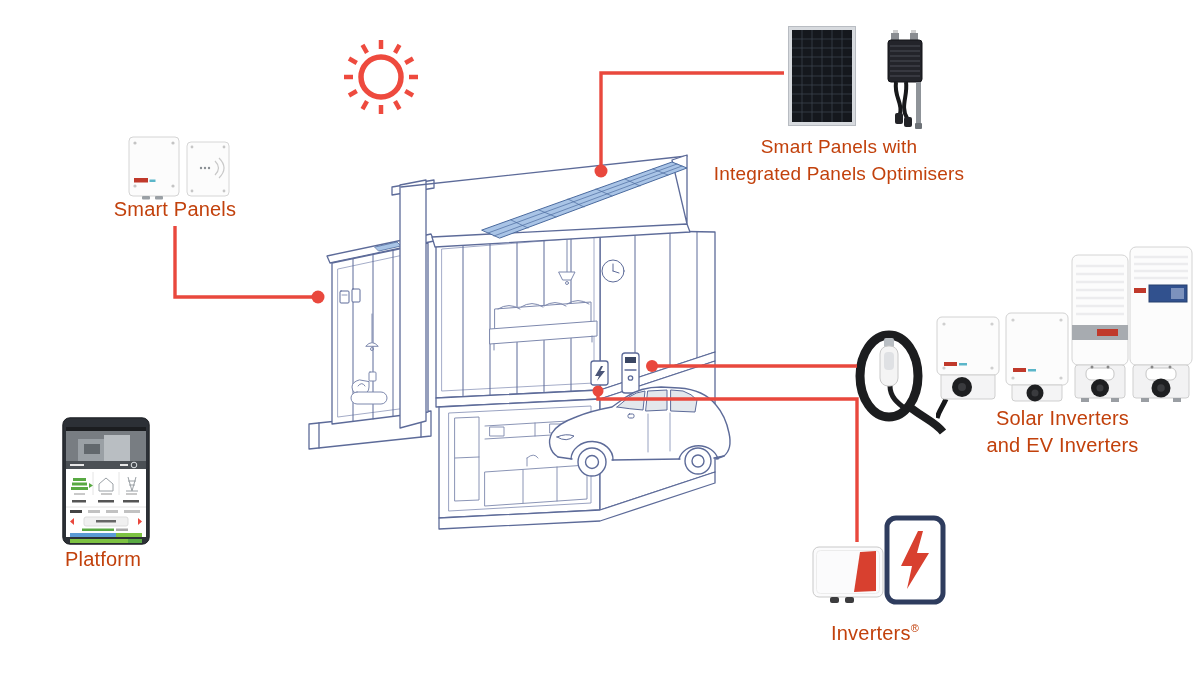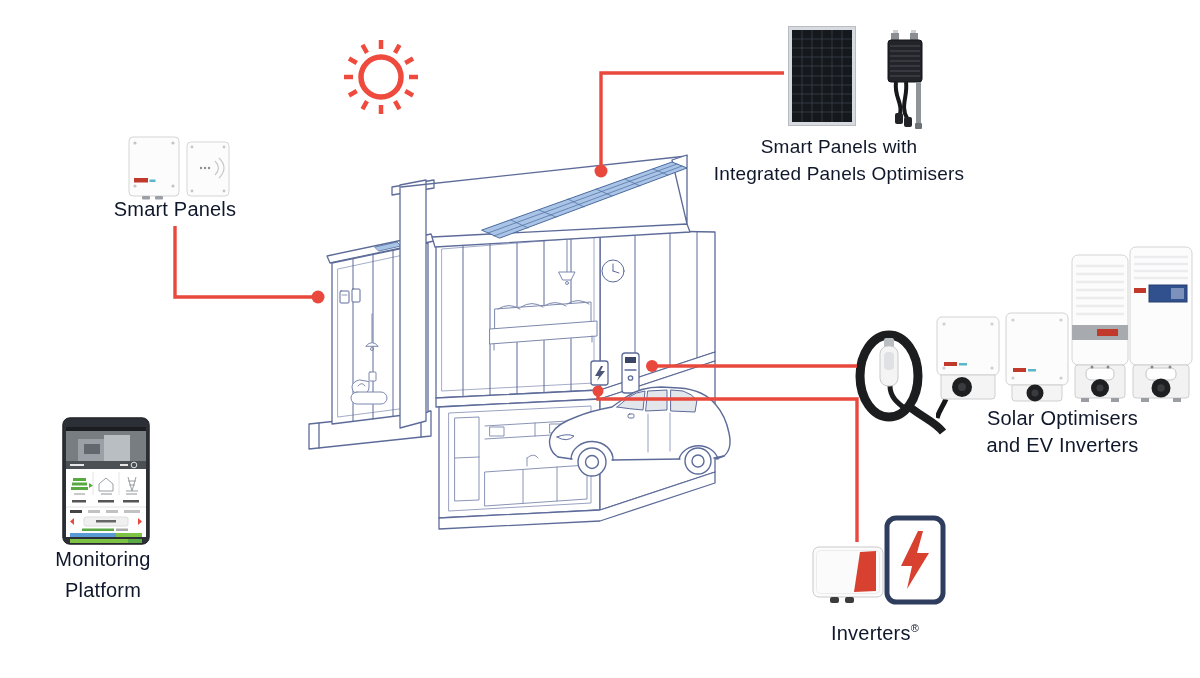--- a/index.html
+++ b/index.html
@@ -1,19 +1,19 @@
 <!DOCTYPE html>
 <html><head>
 <meta charset="utf-8">
 <style>
   html,body{margin:0;padding:0;background:#fff;}
   #canvas{position:relative;width:1200px;height:678px;background:#ffffff;overflow:hidden;
           font-family:"Liberation Sans", sans-serif;color:#3c3c3c;}
   .abs{position:absolute;}
-  .label{color:#0f172a;text-align:center;font-size:20px;line-height:27px;letter-spacing:.2px;}
+  .label{color:#c2410c;text-align:center;font-size:20px;line-height:27px;letter-spacing:.2px;}
   .label .ln{display:block;}
   #smart-panels-label{font-size:19px;}
   svg{display:block;}
   .z1{z-index:1}.z2{z-index:2}.z5{z-index:5}.z6{z-index:6}
   sup{font-size:11px;}
 </style>
 </head>
 <body>
 
 <div id="canvas">
@@ -341,21 +341,21 @@
     <rect x="17" y="122" width="30" height="12" rx="5" fill="#fff" stroke="#c6c6c6"></rect>
     <circle cx="23" cy="121" r="1.5" fill="#888"></circle>
       <circle cx="41" cy="121" r="1.5" fill="#888"></circle>
     <circle cx="32" cy="142" r="9.5" fill="#1e1f21"></circle>
       <circle cx="32" cy="142" r="3.8" fill="#3a3b3e"></circle>
     <rect x="12" y="152" width="8" height="4" fill="#9a9ea3"></rect>
       <rect x="44" y="152" width="8" height="4" fill="#9a9ea3"></rect>
   </svg>
 
   <div class="abs z6 label" style="left:945px;top:405px;width:235px">
-    <span class="ln">Solar Optimisers</span>
+    <span class="ln">Solar Inverters</span>
     <span class="ln">and EV Inverters</span>
   </div>
 
   <svg class="abs z2" style="left:812px;top:546px" width="74" height="60" viewBox="0 0 74 60">
     <rect x="1" y="1" width="70" height="50" rx="6" fill="#fbfbfc" stroke="#c9c9c9"></rect>
     <rect x="4.5" y="4.5" width="63" height="43" rx="4" fill="none" stroke="#ececec"></rect>
     <path d="M48,6 L64,5 L64,45 L42,46 Z" fill="#d8402f"></path>
     <rect x="18" y="51" width="9" height="6" rx="2" fill="#3c3c3e"></rect>
     <rect x="33" y="51" width="9" height="6" rx="2" fill="#3c3c3e"></rect>
   </svg>
@@ -419,17 +419,16 @@
     <rect x="20" y="111.5" width="32" height="2.5" fill="#58a942"></rect>
     <rect x="54" y="111.5" width="12" height="2.5" fill="#aaa"></rect>
     <g>
       <rect x="8" y="116" width="46" height="4" fill="#5b9bd5"></rect>
       <rect x="54" y="116" width="26" height="4" fill="#7dc242"></rect>
       <rect x="8" y="122" width="58" height="4" fill="#7dc242"></rect>
       <rect x="66" y="122" width="14" height="4" fill="#58a942"></rect>
     </g>
   </svg>
   <div class="abs z6 label" style="left:18px;top:544px;width:170px;line-height:31px">
-    <span class="ln">Monitoring</span>
     <span class="ln">Platform</span>
   </div>
 
 </div>
 
 </body></html>

